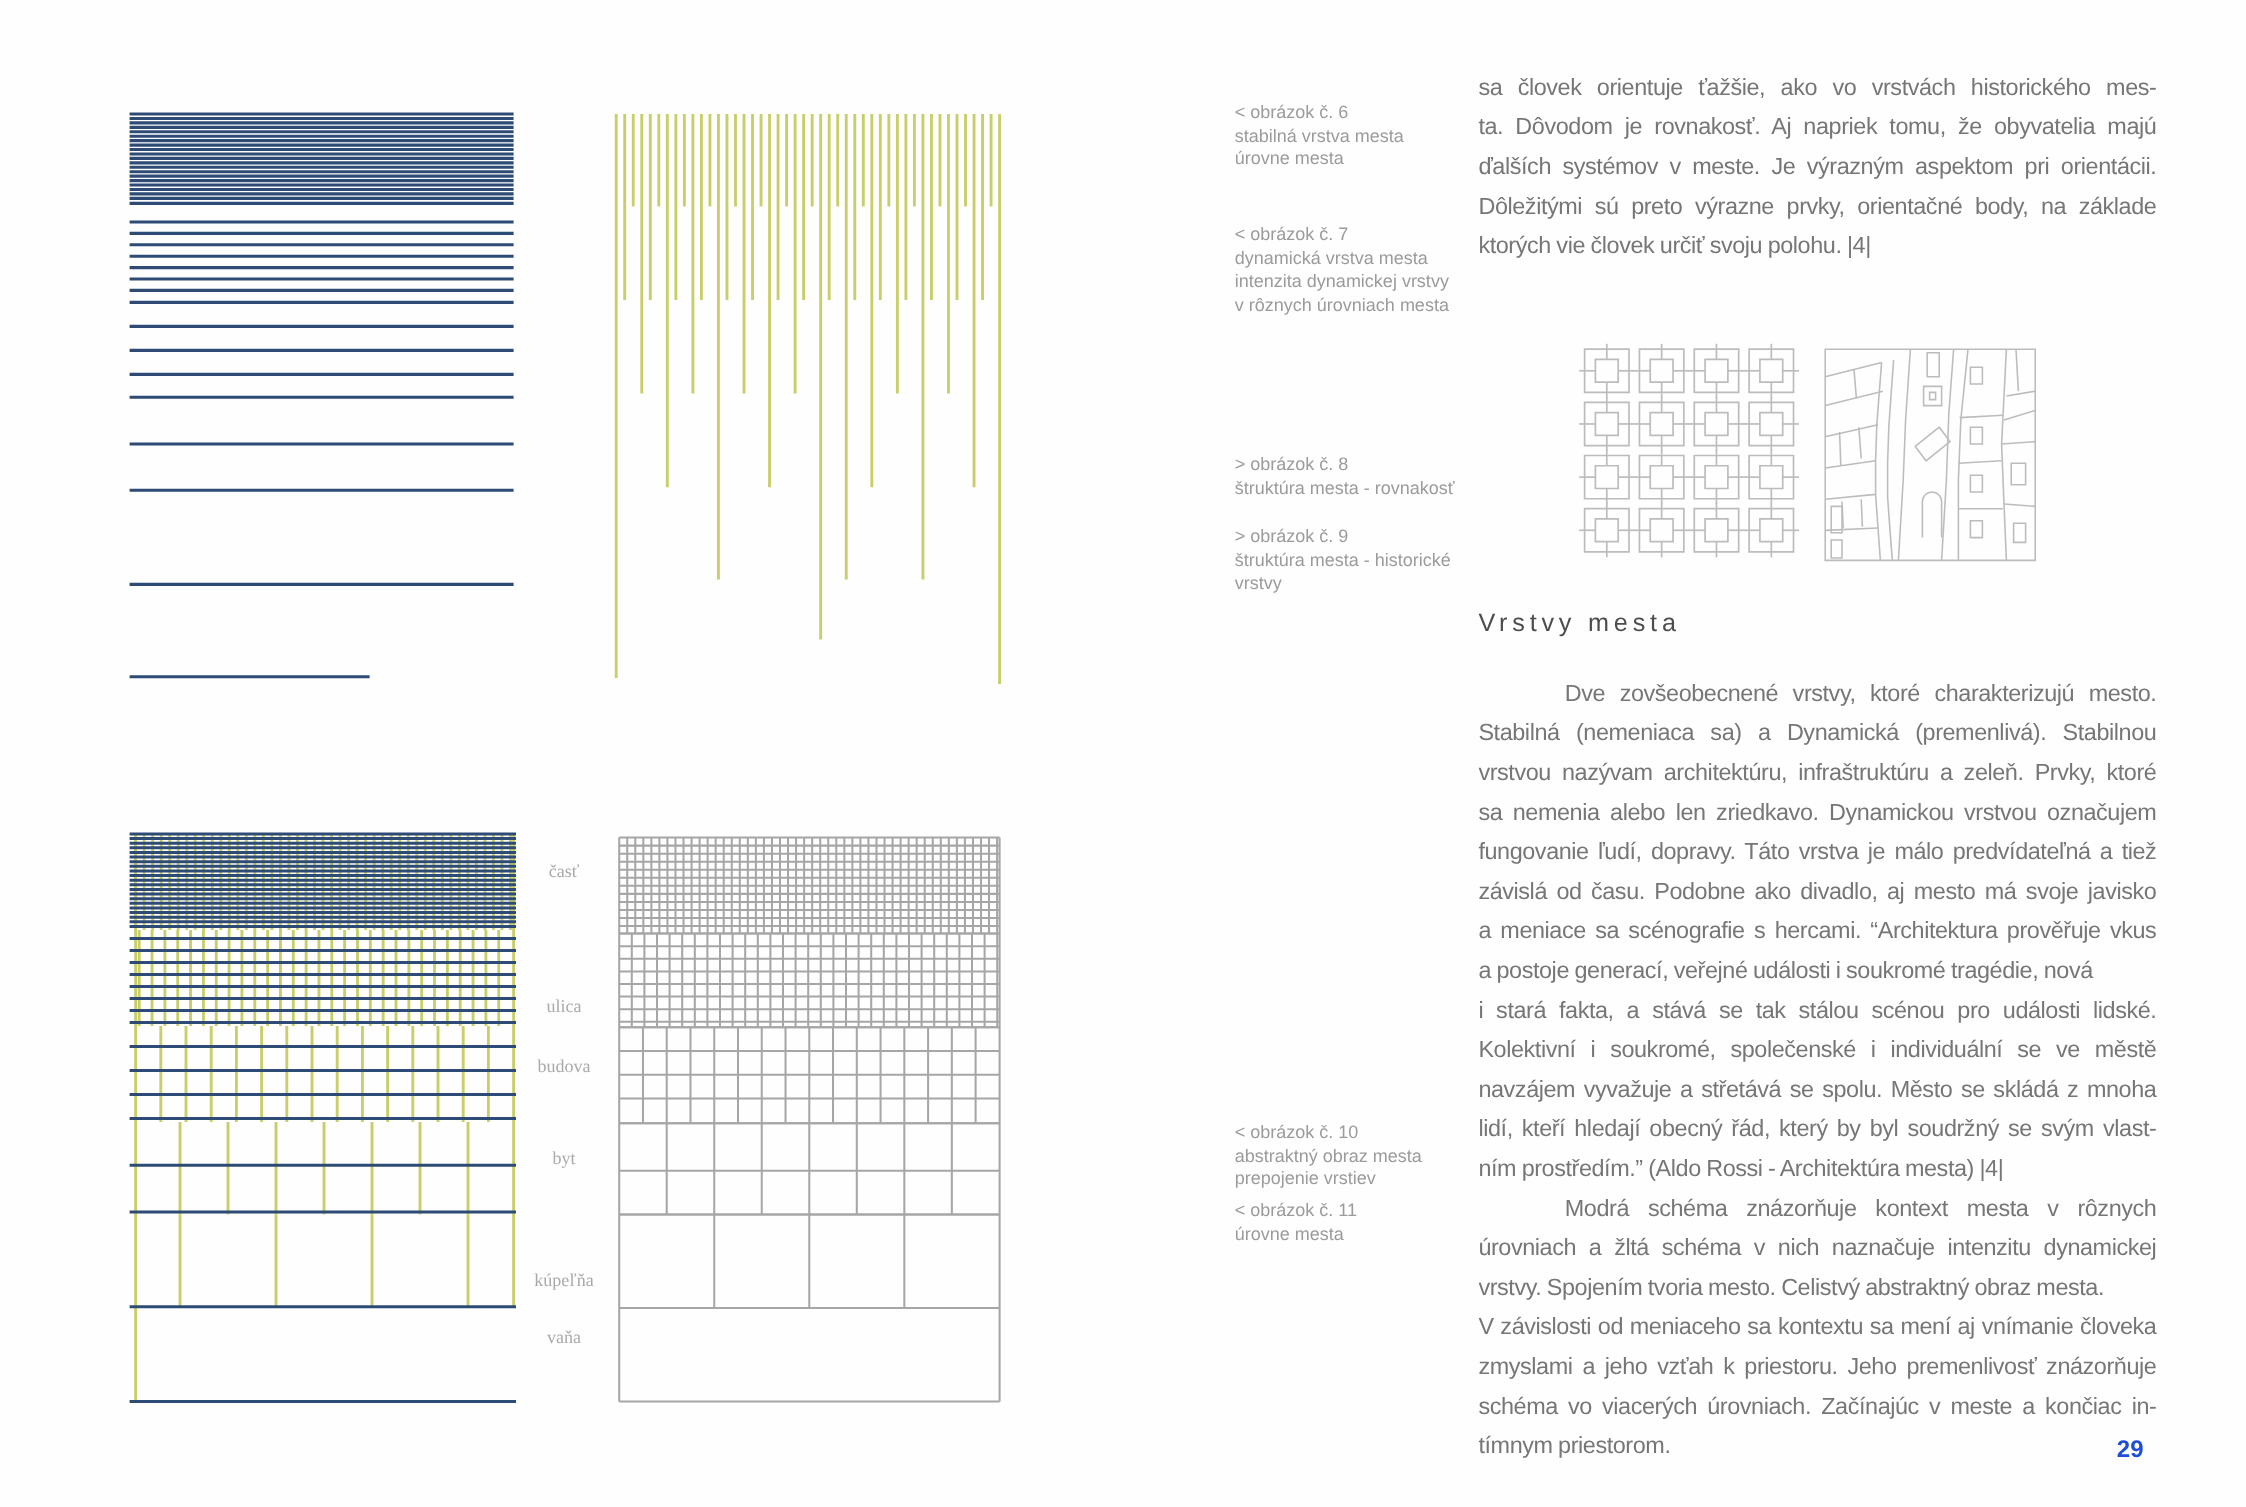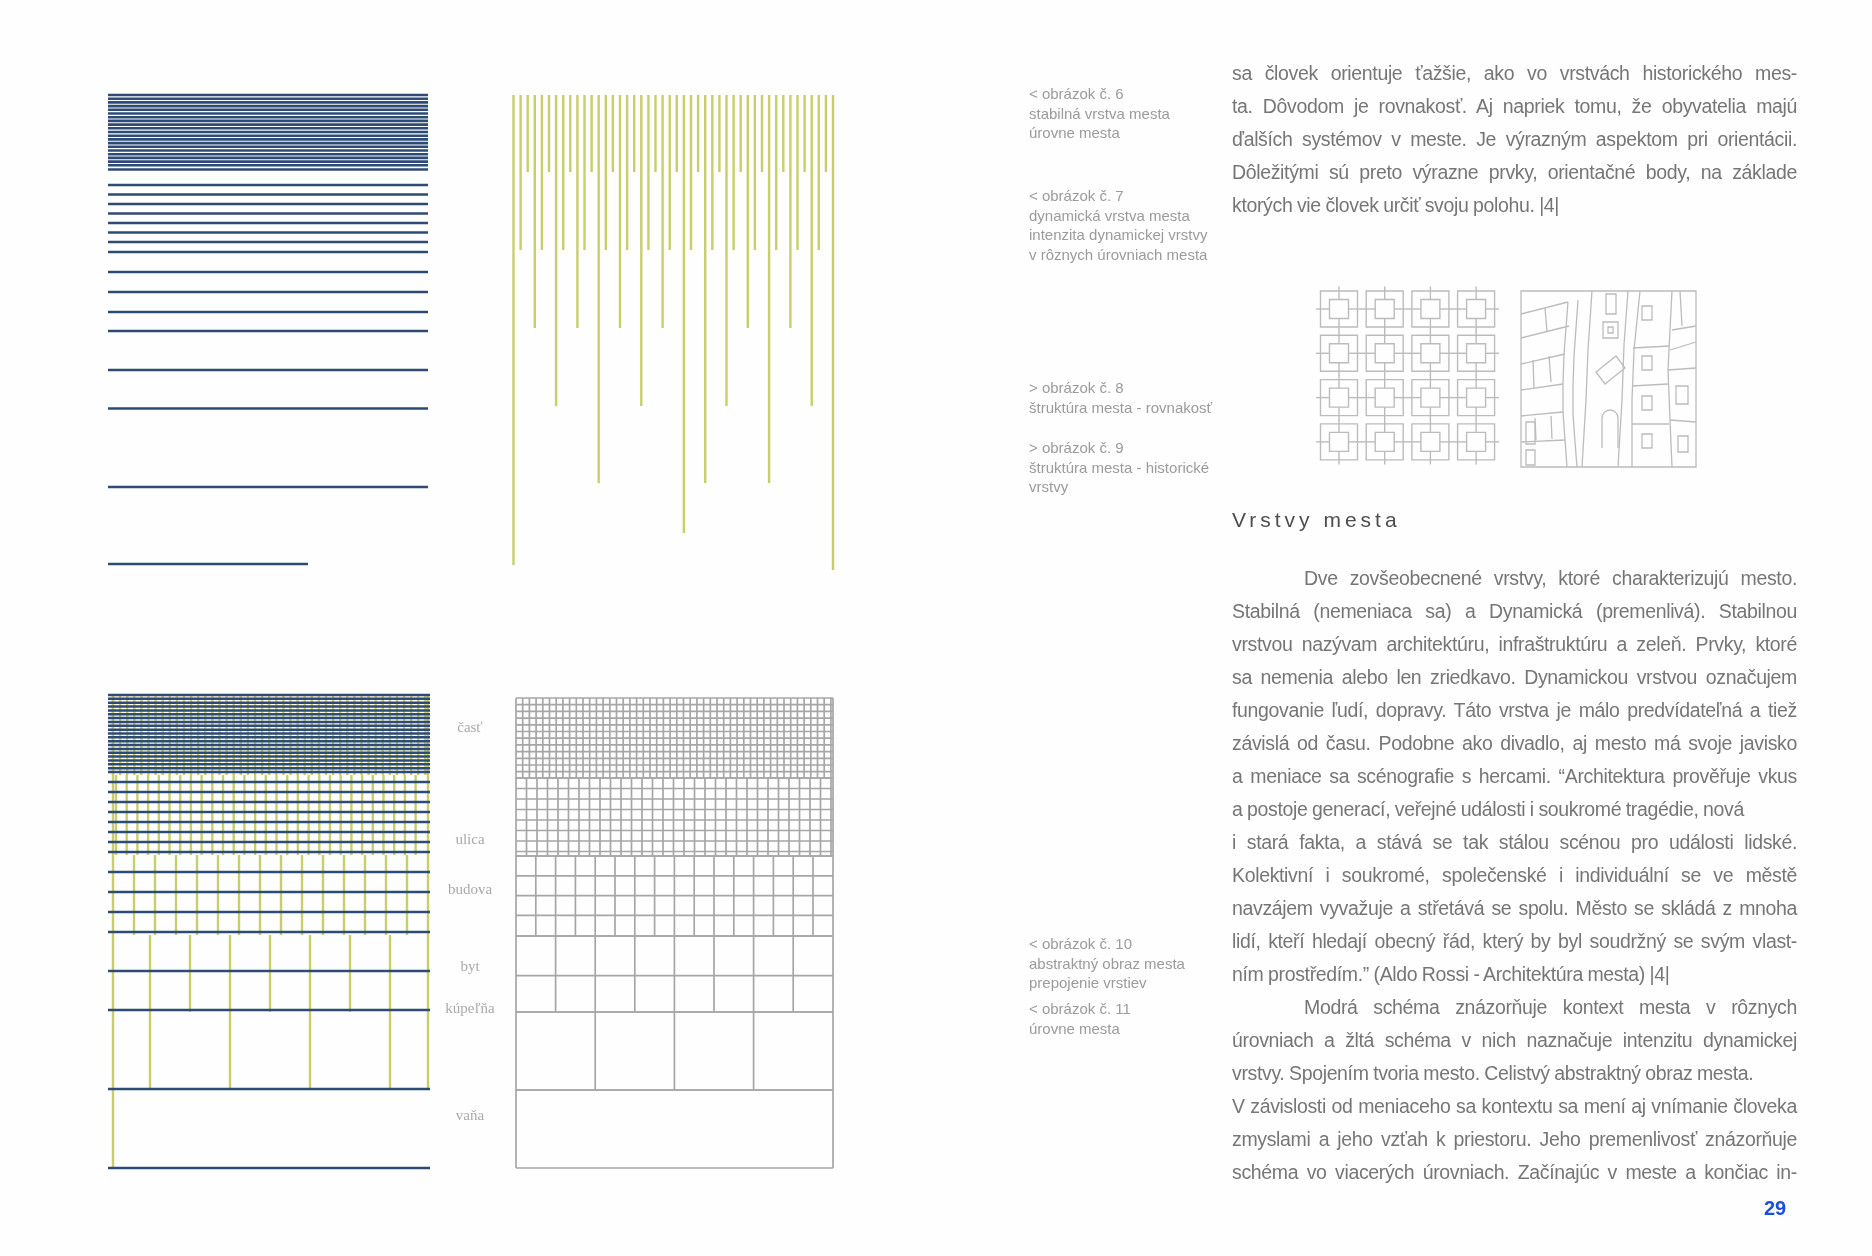--- a/index.html
+++ b/index.html
@@ -613,21 +613,21 @@
     <div class="abs caption" style="left: 1029px; top: 999px;">
       <div>&lt; obrázok č. 11</div>
       <div>úrovne mesta</div>
     </div>
   </div>
 <div id="labels-root">
     <div class="abs lvl-label" style="left: 425px; top: 719px;">časť</div>
     <div class="abs lvl-label" style="left: 425px; top: 800px; margin-top: 31px;">ulica</div>
     <div class="abs lvl-label" style="left: 425px; top: 881px;">budova</div>
     <div class="abs lvl-label" style="left: 425px; top: 958px;">byt</div>
-    <div class="abs lvl-label" style="left: 425px; top: 1000px;">kúpeľňa</div>
+    <div class="abs lvl-label" style="left: 425px; top: 1060px;">kúpeľňa</div>
     <div class="abs lvl-label" style="left: 425px; top: 1107px;">vaňa</div>
   </div>
 
 <div class="abs body-col" id="para1" style="left: 1232px; top: 57px; width: 565px;">
     <div class="bline j">sa človek orientuje ťažšie, ako vo vrstvách historického mes-</div>
     <div class="bline j">ta. Dôvodom je rovnakosť.  Aj napriek tomu, že obyvatelia majú</div>
     <div class="bline j">ďalších systémov v meste. Je výrazným aspektom pri orientácii.</div>
     <div class="bline j">Dôležitými sú preto výrazne prvky, orientačné body, na základe</div>
     <div class="bline">ktorých vie človek určiť svoju polohu. |4|</div>
   </div>
@@ -647,15 +647,16 @@
     <div class="bline j">lidí, kteří hledají obecný řád, který by byl soudržný se svým vlast-</div>
     <div class="bline">ním prostředím.” (Aldo Rossi - Architektúra mesta) |4|</div>
   </div>
 <div class="abs body-col" id="para3" style="left: 1232px; top: 991px; width: 565px;">
     <div class="bline j ind">Modrá schéma znázorňuje kontext mesta v rôznych</div>
     <div class="bline j">úrovniach a žltá schéma v nich naznačuje intenzitu dynamickej</div>
     <div class="bline">vrstvy. Spojením tvoria mesto. Celistvý abstraktný obraz mesta.</div>
     <div class="bline j">V závislosti od meniaceho sa kontextu sa mení aj vnímanie človeka</div>
     <div class="bline j">zmyslami a jeho vzťah k priestoru.  Jeho premenlivosť znázorňuje</div>
     <div class="bline j">schéma vo viacerých úrovniach.  Začínajúc v meste a končiac in-</div>
+    <div class="bline">tímnym priestorom.</div>
   </div>
 
 <div class="abs pagenum" id="page-number" style="left:1764px;top:1197px;">29</div>
 
 </body></html>

